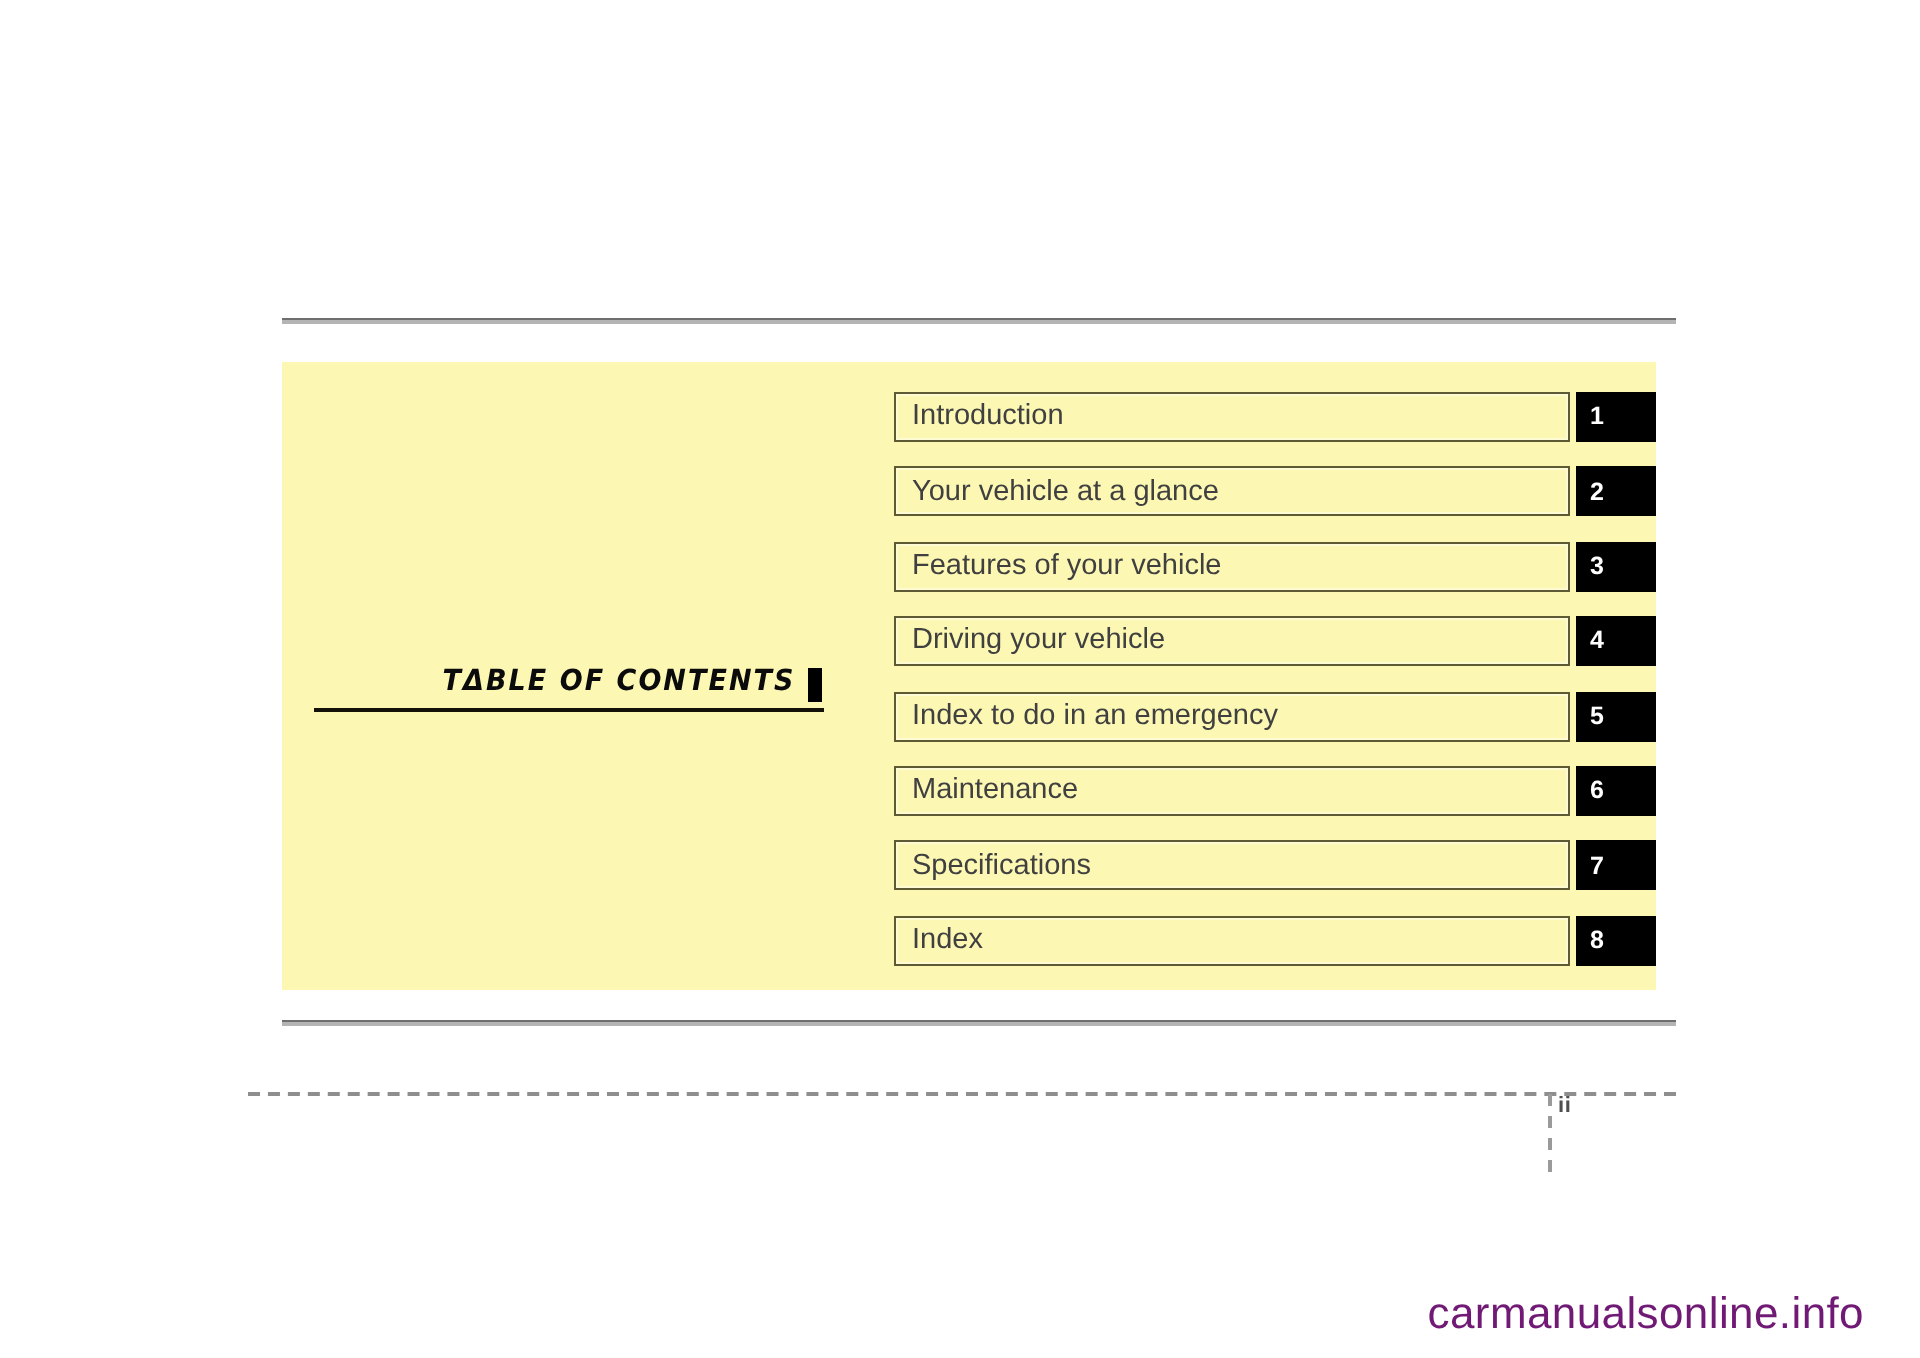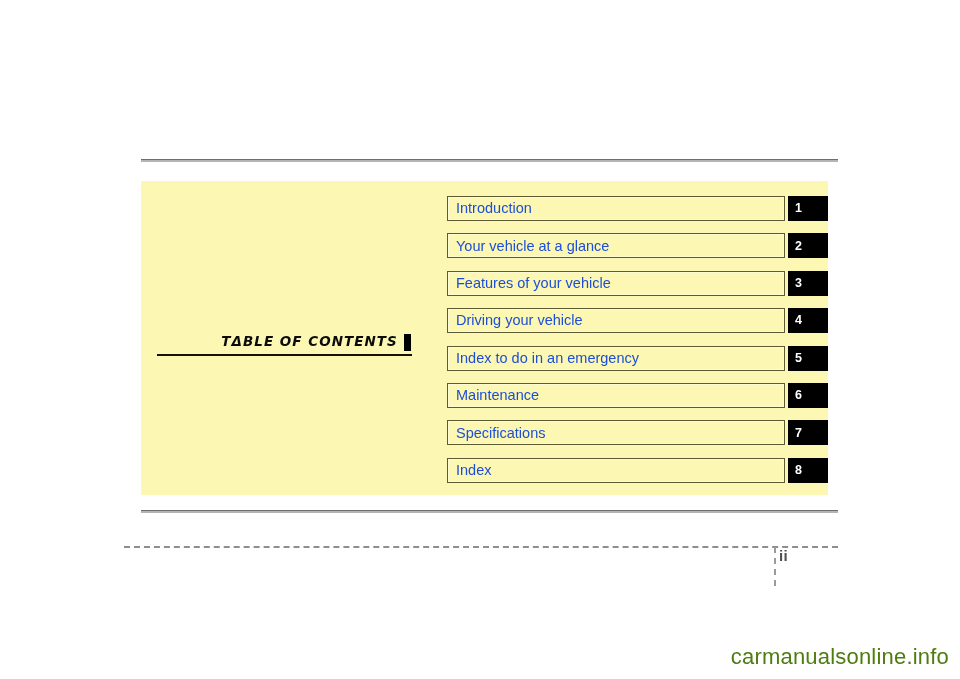--- a/index.html
+++ b/index.html
@@ -105,21 +105,21 @@
     border: 1px solid #5d5a34;
     box-shadow: inset 0 0 0 1px #fdfbd4;
     background: #fcf8b4;
     display: flex;
     align-items: center;
   }
   .toc-box .txt {
     padding-left: 8px;
     font-size: 14.5px;
     line-height: 1;
-    color: #1d4ed8;
+    color: #404040;
     white-space: nowrap;
   }
 
   .toc-badge {
     width: 40px;
     margin-left: 3px;
     background: #000000;
     display: flex;
     align-items: center;
   }
@@ -145,34 +145,34 @@
     left: 774px;
     top: 547px;
     width: 0;
     height: 39px;
     border-left: 2px dashed #9a9a9a;
   }
   #folio {
     position: absolute;
     left: 779px;
     top: 548px;
-    font-size: 15px;
+    font-size: 11px;
     font-weight: bold;
     color: #4f4f4f;
     letter-spacing: 0.3px;
     line-height: 1;
   }
 
   
   #watermark {
     position: absolute;
-    right: 11px;
+    right: 28px;
     bottom: 9px;
     font-size: 22px;
-    color: #4d7c0f;
+    color: #701a75;
     letter-spacing: 0.2px;
     white-space: nowrap;
   }
 </style>
 </head>
 <body>
 
 <div id="page">
 
   <div class="rule top"></div>

